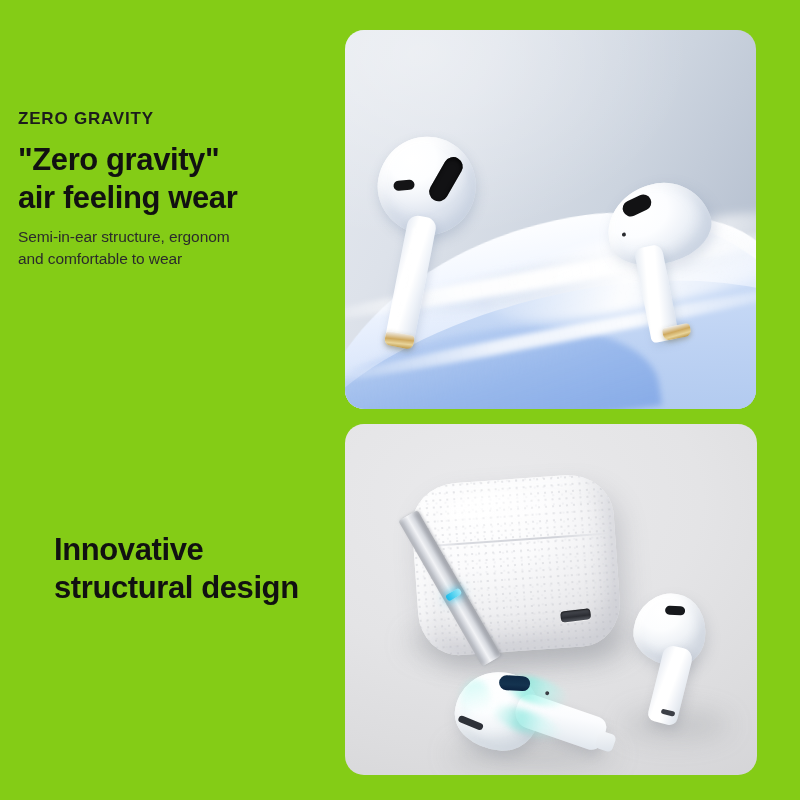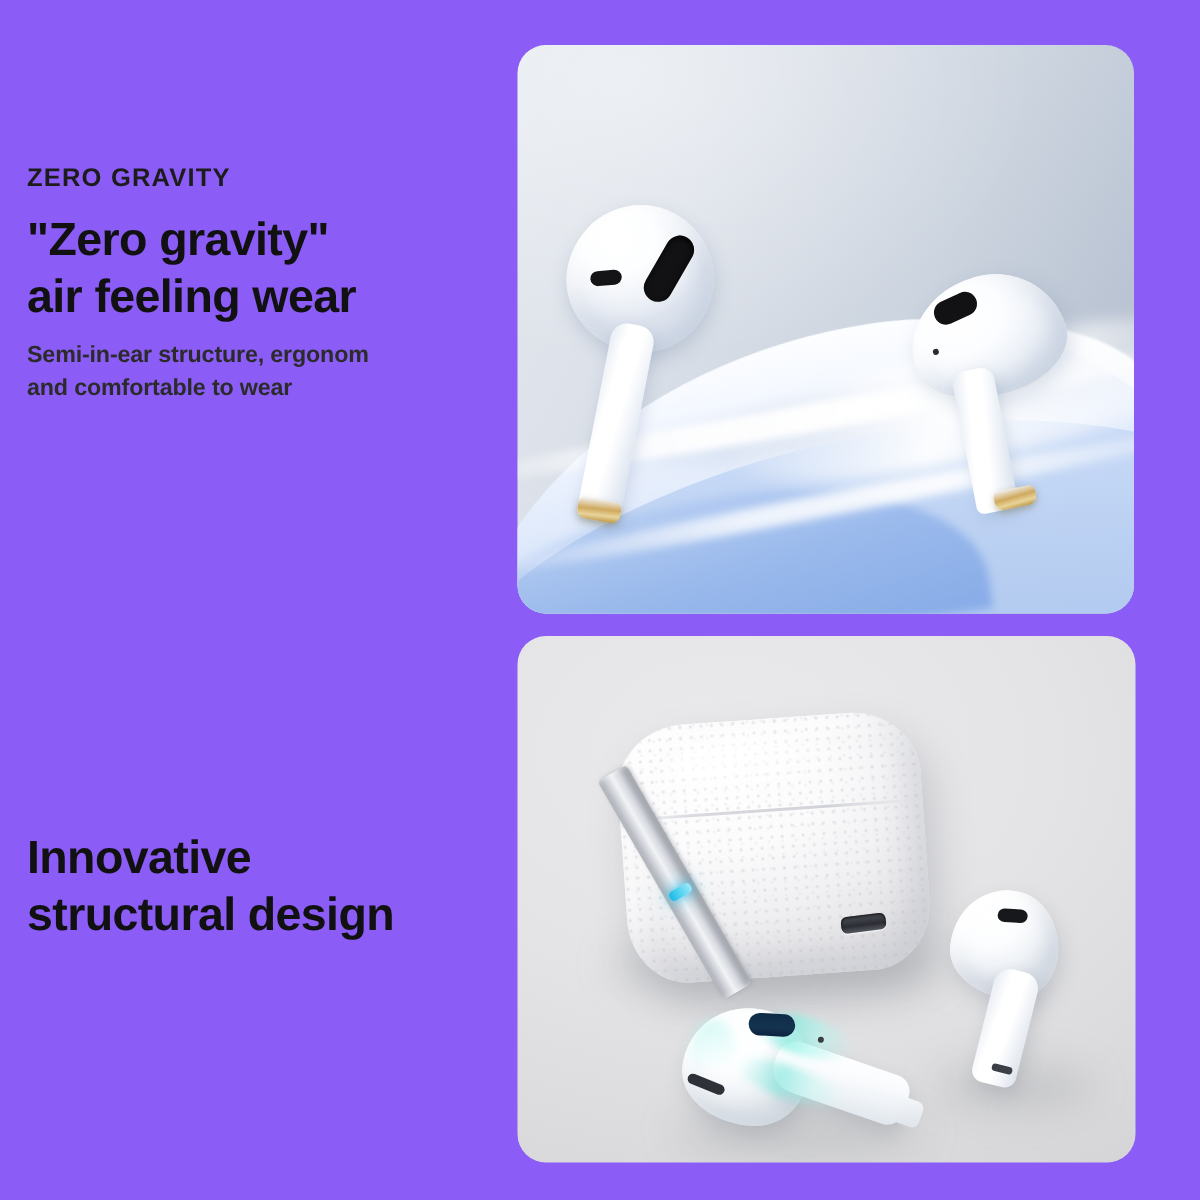--- a/index.html
+++ b/index.html
@@ -12,52 +12,52 @@
     background: #f7f7f7;
     font-family: "Liberation Sans", sans-serif;
     overflow: hidden;
     position: relative;
   }
 
   .page {
     position: relative;
     width: 800px;
     height: 800px;
-    background: #8b5cf6;
+    background: #84cc16;
   }
 
   
   .copy-block {
     position: absolute;
     left: 18px;
     width: 315px;
   }
   #copy-top  { top: 110px; }
-  #copy-bottom { top: 553px; }
+  #copy-bottom { top: 531px; margin-left: 36px; }
 
   .eyebrow {
     font-size: 17px;
     font-weight: bold;
     letter-spacing: 0.8px;
     color: #1c1c1c;
     margin: 0 0 12px 0;
     line-height: 1.1;
   }
   .headline {
     font-size: 31px;
     font-weight: bold;
     color: #111111;
     margin: 0 0 10px 0;
     line-height: 1.22;
     letter-spacing: -0.4px;
     white-space: pre-line;
   }
   .subcopy {
     font-size: 15.5px;
-    font-weight: bold;
+    font-weight: normal;
     color: #2b2b2b;
     margin: 0;
     line-height: 1.42;
     letter-spacing: -0.1px;
     white-space: pre-line;
   }
 
   
   .panel {
     position: absolute;

